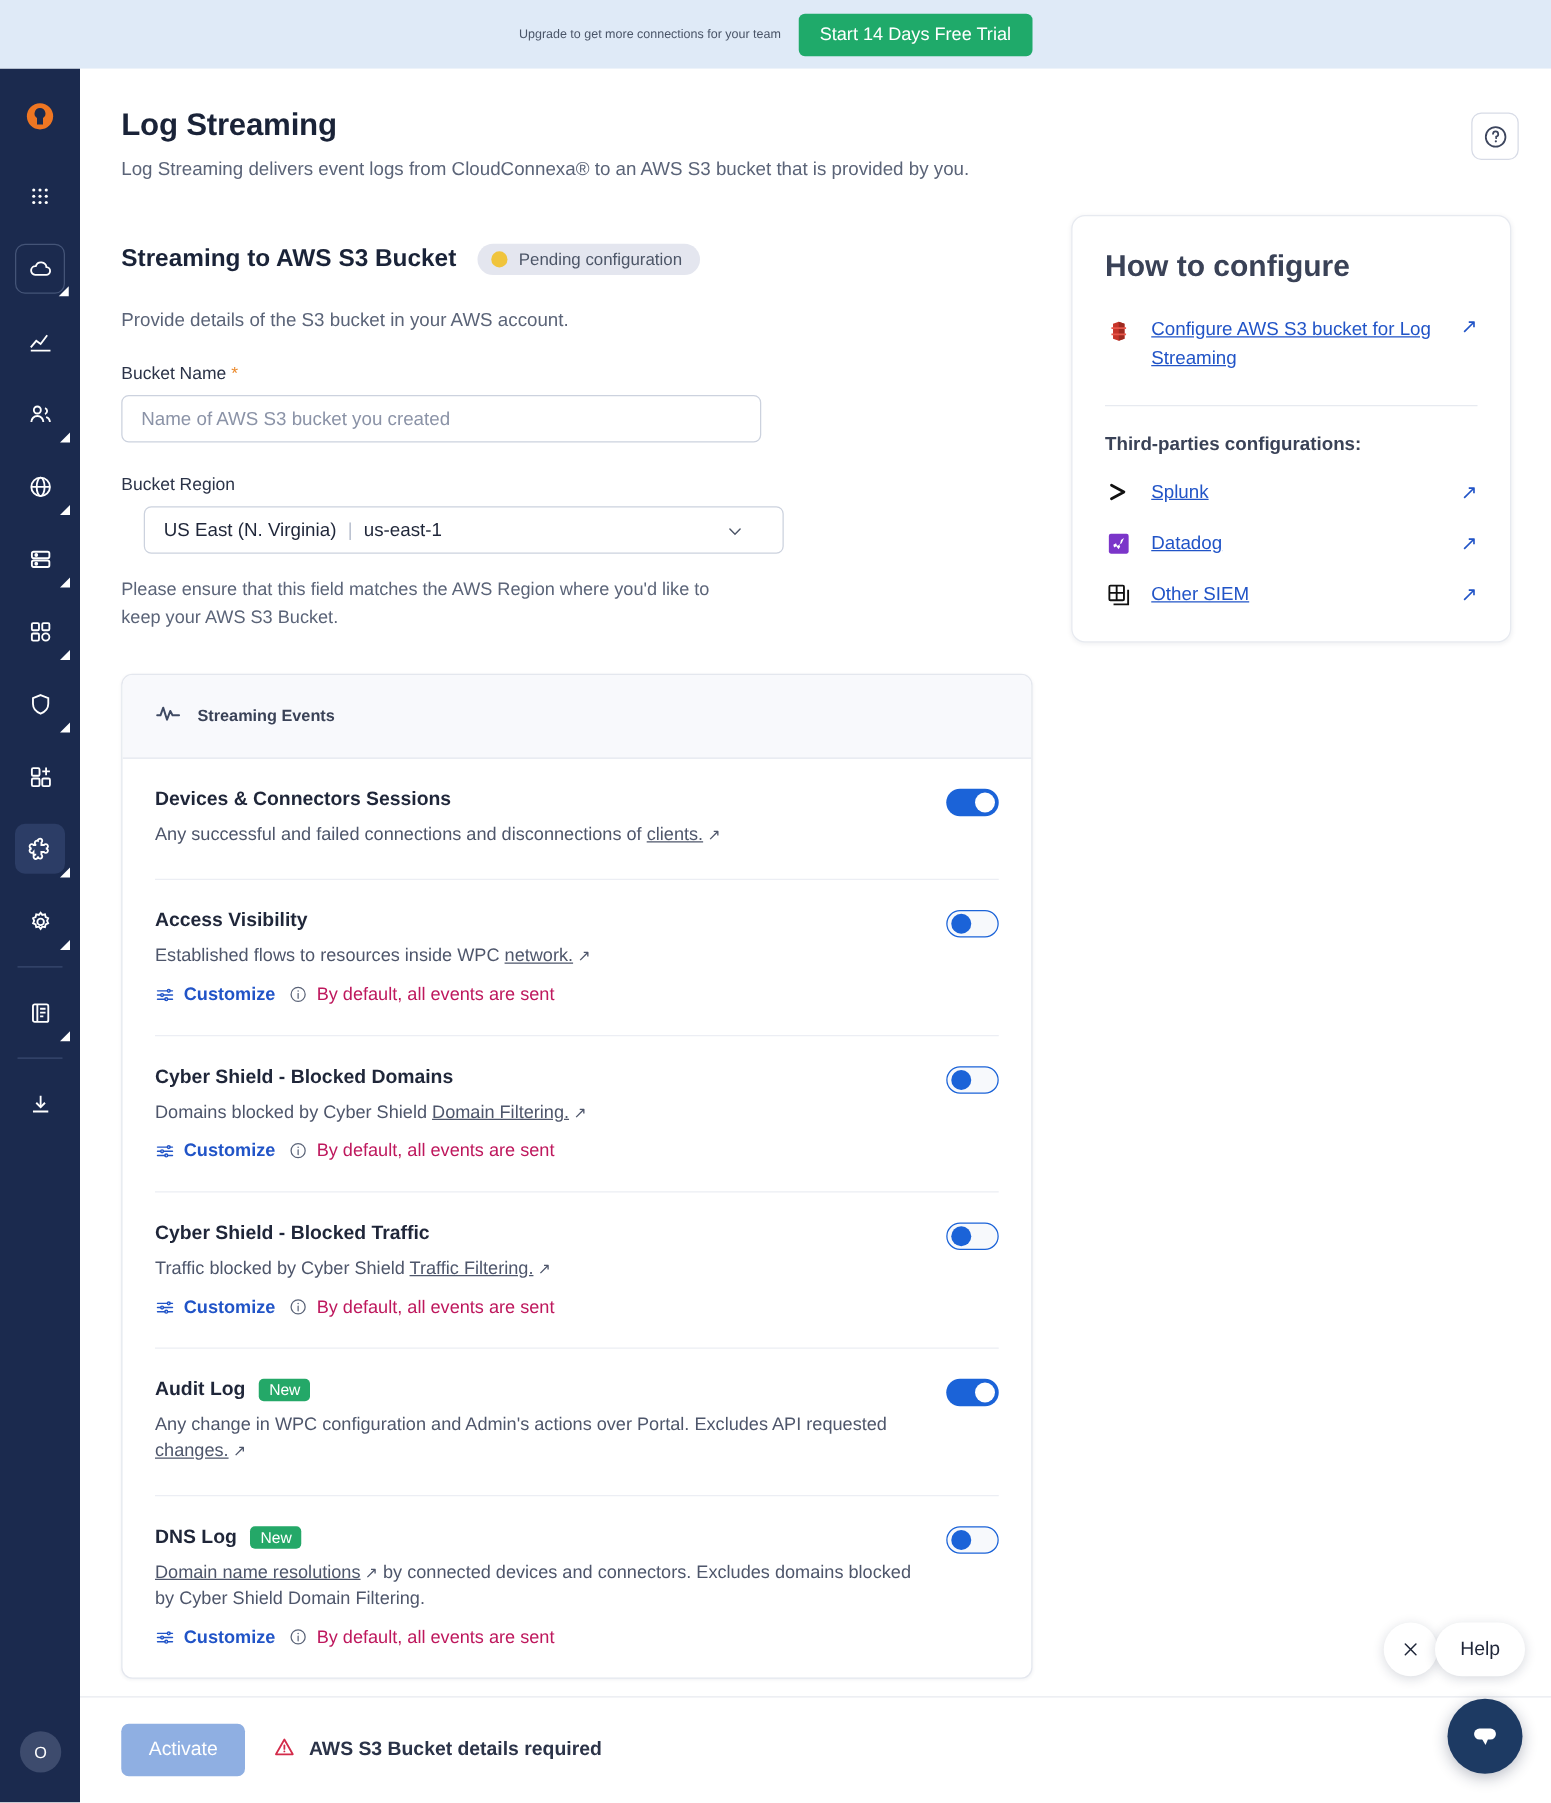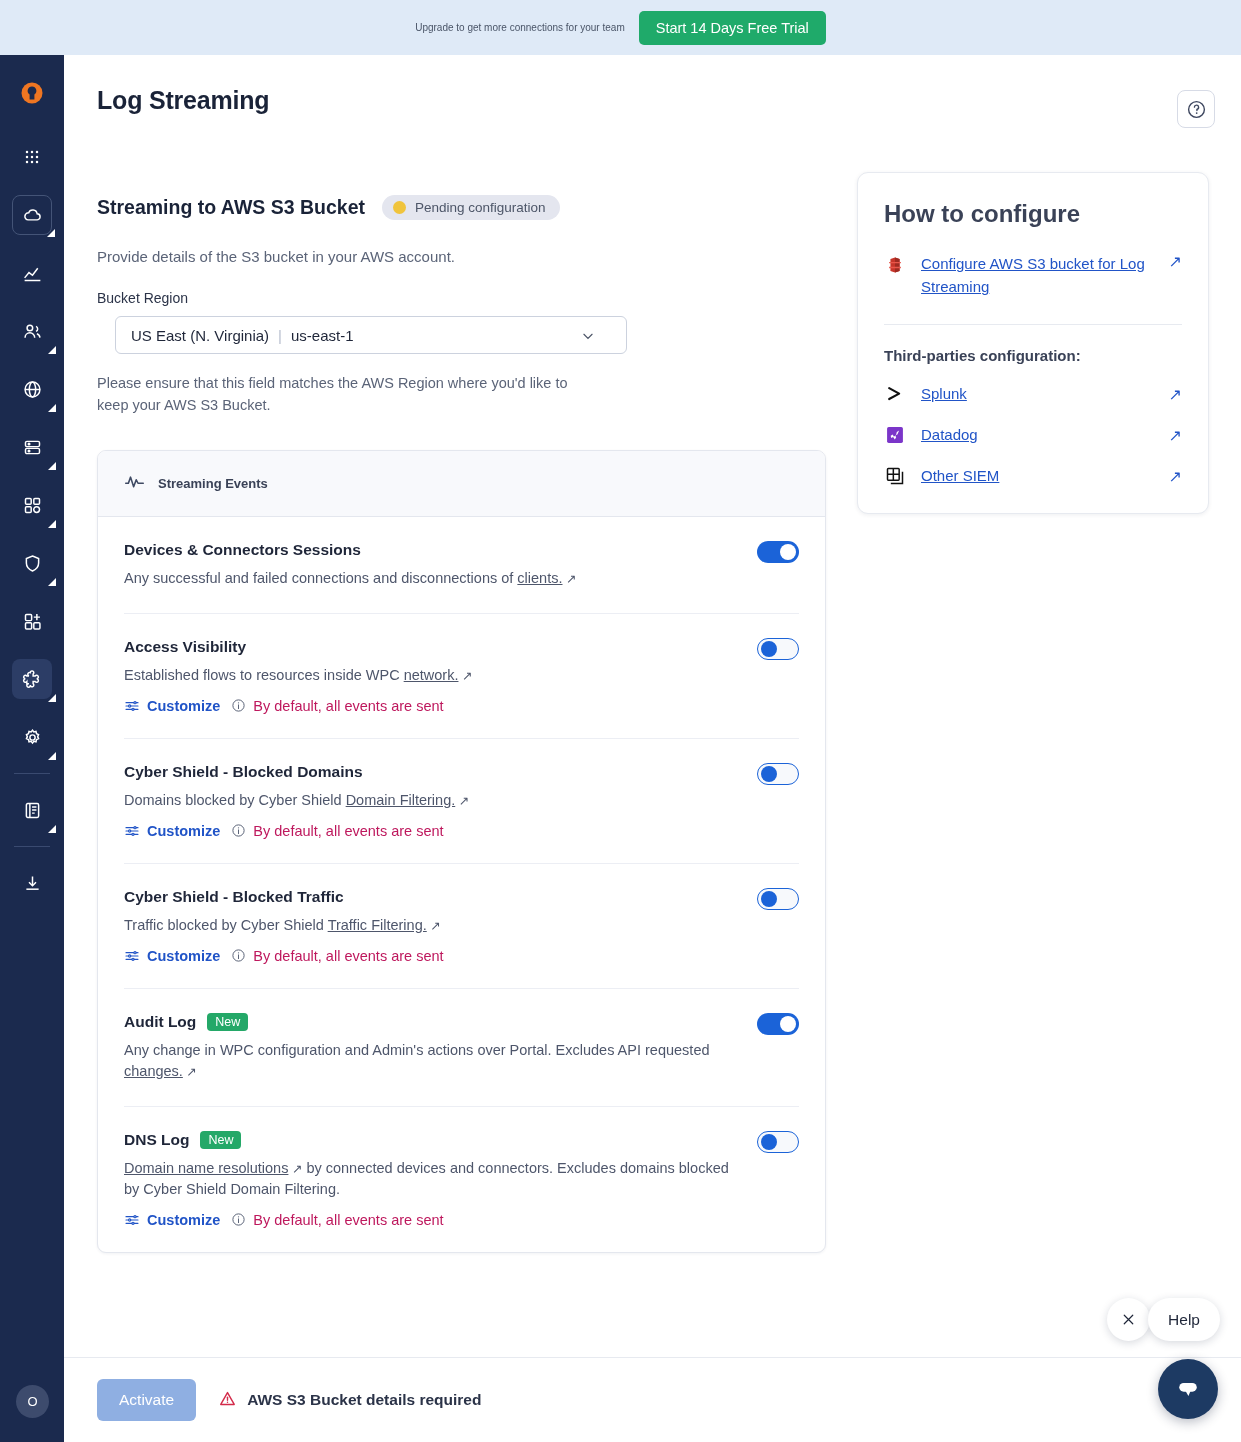--- a/index.html
+++ b/index.html
@@ -339,20 +339,21 @@
       </div>
     </div>
 
     <div class="rail-avatar">O</div>
   </div>
 
   <div class="main">
 
     <div class="page-head">
       <div class="page-title">Log Streaming</div>
+      <div class="page-sub">Log Streaming delivers event logs from CloudConnexa® to an AWS S3 bucket that is provided by you.</div>
     </div>
 
     <div class="help-btn">
       <svg viewBox="0 0 24 24" width="21" height="21">
         <circle cx="12" cy="12" r="9" fill="none" stroke="#3d465e" stroke-width="1.6"></circle>
         <path d="M9.6 9.3a2.4 2.4 0 1 1 2.9 2.5v1.4" fill="none" stroke="#3d465e" stroke-width="1.6" stroke-linecap="round"></path>
         <circle cx="12.2" cy="16.1" r="1" fill="#3d465e"></circle>
       </svg>
     </div>
 
@@ -361,20 +362,27 @@
       <div class="section-head">
         <div class="section-title">Streaming to AWS S3 Bucket</div>
         <div class="status-pill">
           <span class="status-dot"></span>
           <span class="status-label">Pending configuration</span>
         </div>
       </div>
 
       <div class="section-desc">Provide details of the S3 bucket in your AWS account.</div>
 
+      <div class="field">
+        <div class="field-label">
+          <span>Bucket Name</span>
+          <span class="req-star">*</span>
+        </div>
+        <input class="text-input" type="text" placeholder="Name of AWS S3 bucket you created" style="">
+      </div>
 
       <div class="field">
         <div class="field-label">Bucket Region</div>
         <div class="select-wrap">
           <div class="select-box">
             <span>US East (N. Virginia)</span>
             <span class="sel-divider">|</span>
             <span>us-east-1</span>
           </div>
           <span class="chev">
@@ -543,21 +551,21 @@
             <path d="M12 3.7l5 1.8v13l-5 1.8z" fill="#9e2a21"></path>
             <path d="M5.6 8.6h12.8v1.5H5.6zM5.6 14h12.8v1.5H5.6z" fill="#e8574b"></path>
           </svg>
         </span>
         <span class="howto-link">Configure AWS S3 bucket for Log Streaming</span>
         <span class="ext-ic">↗</span>
       </div>
 
       <div class="howto-div"></div>
 
-      <div class="third-title">Third-parties configuration:</div>
+      <div class="third-title">Third-parties configurations:</div>
 
       <div class="third-row">
         <span class="third-icon">
           <svg viewBox="0 0 24 24" width="20" height="20">
               <path d="M5 5l12 6.5L5 18" fill="none" stroke="#111" stroke-width="2.6" stroke-linecap="round" stroke-linejoin="round"></path>
             </svg>
         </span>
         <span class="third-link">Splunk</span>
         <span class="ext-ic">↗</span>
       </div>

